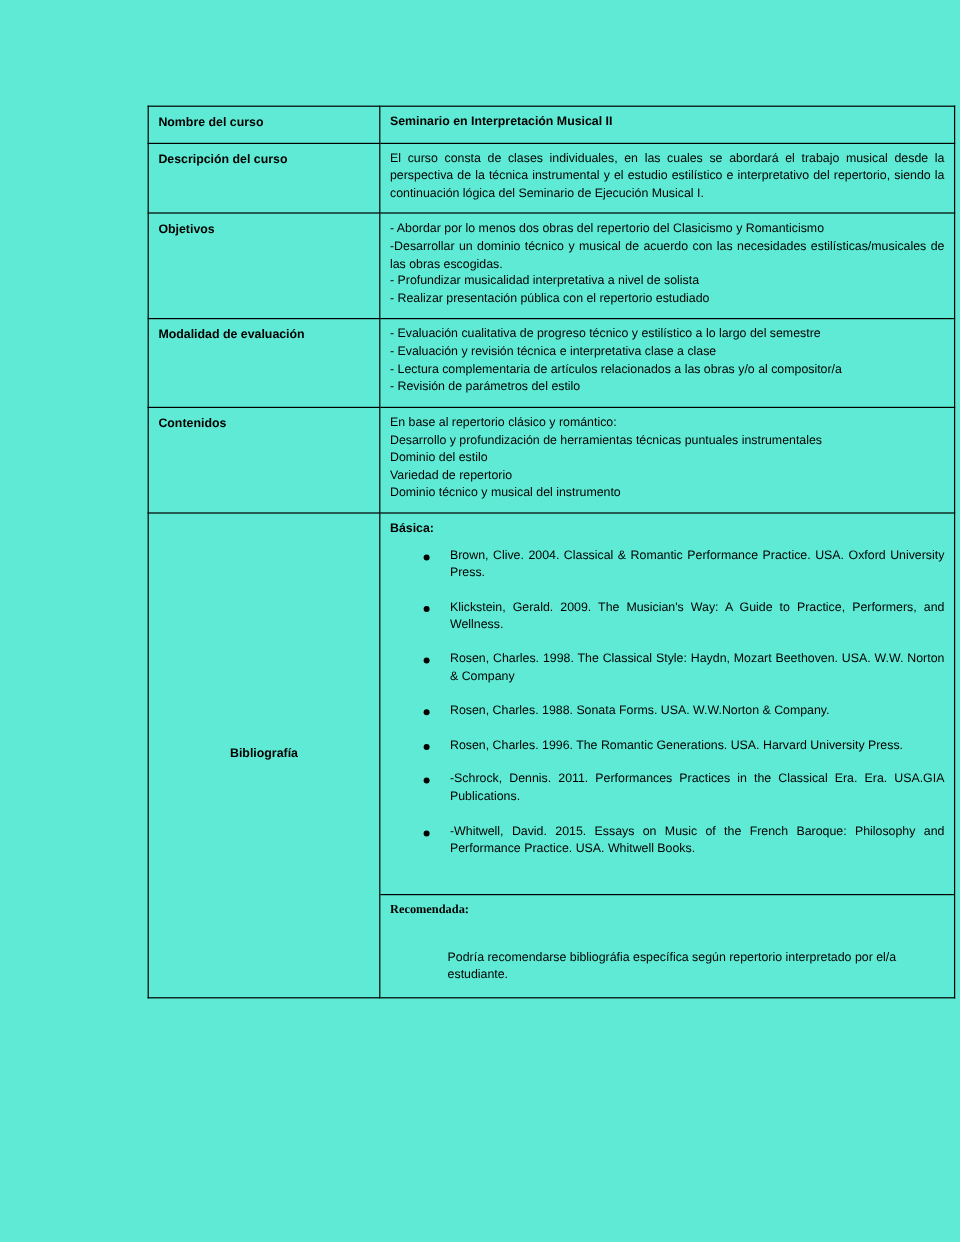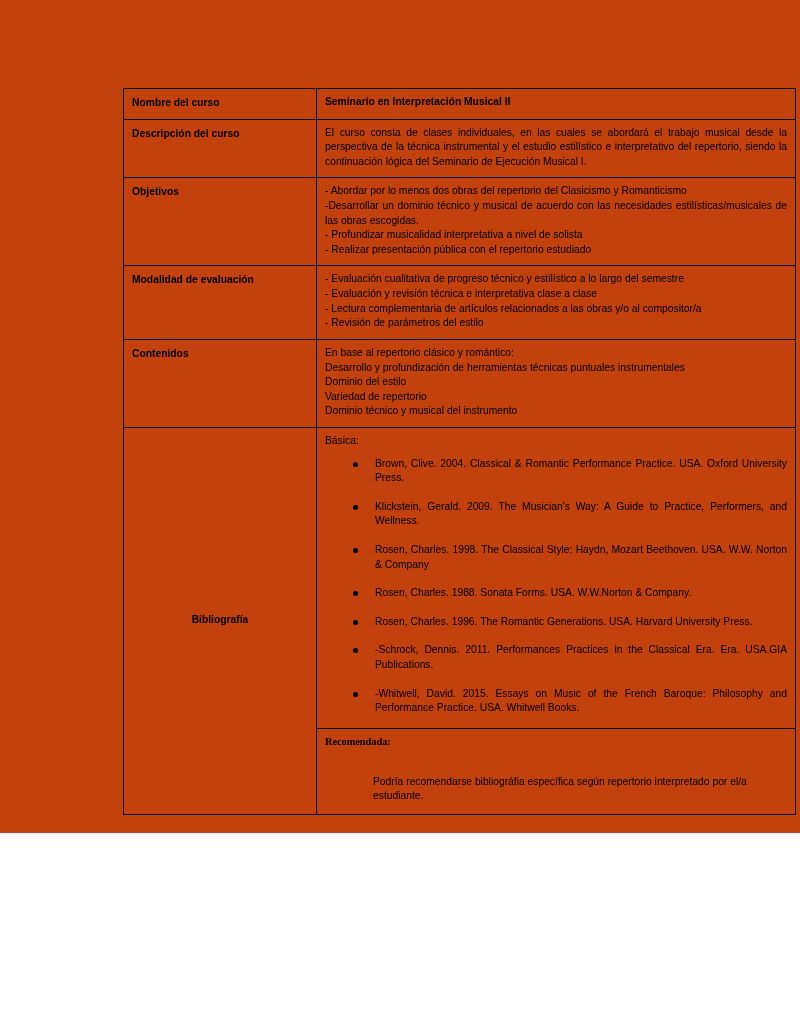--- a/index.html
+++ b/index.html
@@ -12,22 +12,22 @@
     height: 1035px;
     font-family: "Liberation Sans", sans-serif;
     color: #000000;
     position: relative;
   }
   .page {
     position: absolute;
     left: 0;
     top: 0;
     width: 800px;
-    height: 833px;
-    background: #c2410c;
+    height: 1035px;
+    background: #5eead4;
   }
   .doc-table {
     position: absolute;
     left: 123px;
     top: 88px;
     width: 638px;
     border-collapse: collapse;
     table-layout: fixed;
   }
   .doc-table td {
@@ -64,34 +64,34 @@
     margin: 0;
     padding: 0 0 0 20px;
   }
   ul.biblio li {
     position: relative;
     padding-left: 30px;
     margin-bottom: 14px;
     text-align: justify;
   }
   ul.biblio li:last-child {
-    margin-bottom: 2px;
+    margin-bottom: 19px;
   }
   ul.biblio li::before {
     content: "";
     position: absolute;
     left: 8px;
     top: 5px;
     width: 5px;
     height: 5px;
     background: #000000;
     border-radius: 50%;
   }
   .biblio-head {
-    font-weight: normal;
+    font-weight: bold;
     margin-bottom: 8px;
     display: block;
   }
   .rec-head {
     font-weight: bold;
     display: block;
     margin-bottom: 25px;
     font-family: Liberation Serif, serif;
   }
   .rec-body {

